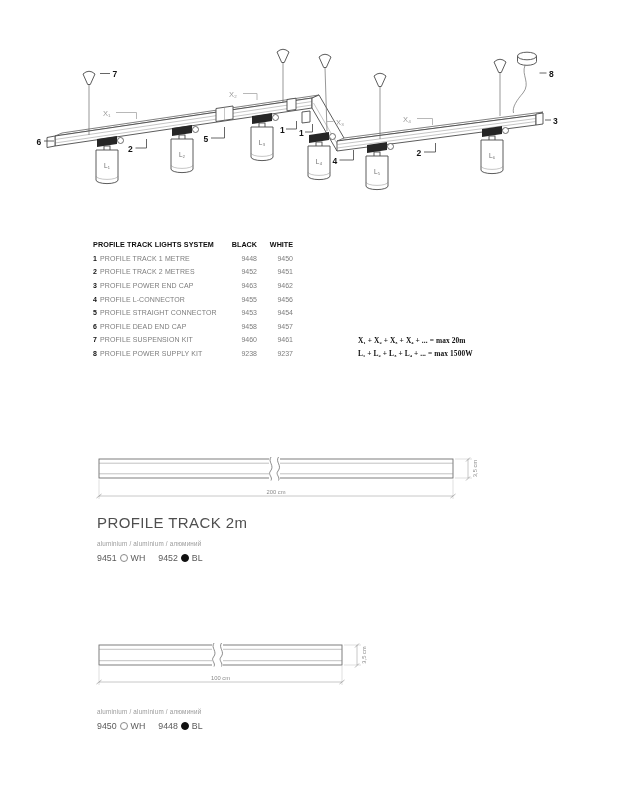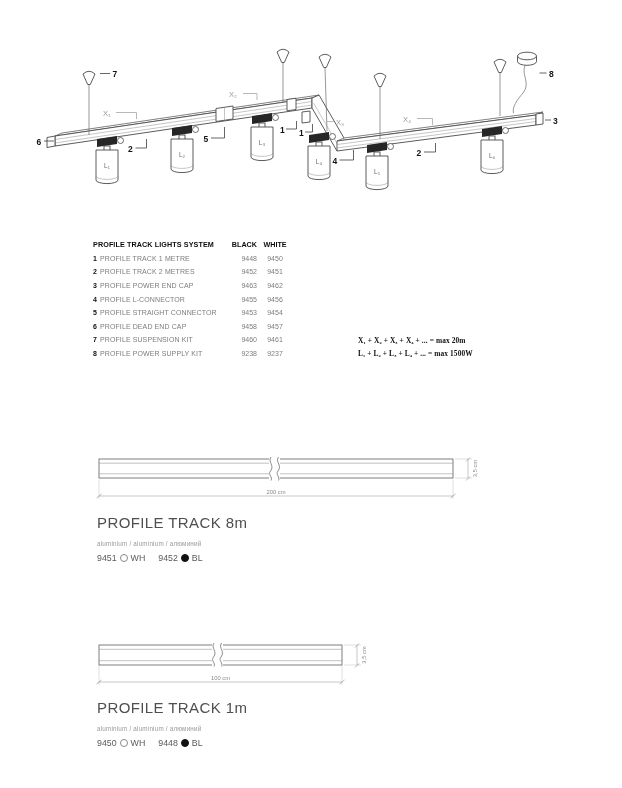--- a/index.html
+++ b/index.html
@@ -32,21 +32,21 @@
   .dim{stroke:#9a9a9a;stroke-width:.55;fill:none;}
   .tick{stroke:#9a9a9a;stroke-width:.7;fill:none;}
   .dimt{font-size:5.8px;fill:#8a8a8a;text-anchor:middle;}
 
   
   .spec-table{position:absolute;left:93px;top:238px;}
   .trow{display:flex;height:13.6px;align-items:center;}
   .c-name{width:130px;font-size:7px;color:#7d7d7d;letter-spacing:.1px;white-space:nowrap;}
   .c-name .num{color:#111;font-weight:bold;margin-right:3px;}
   .c-black{width:34px;text-align:right;font-size:7px;color:#7d7d7d;}
-  .c-white{width:36px;text-align:center;font-size:7px;color:#7d7d7d;}
+  .c-white{width:36px;text-align:right;font-size:7px;color:#7d7d7d;}
   .t-head .c-name,.t-head .c-black,.t-head .c-white{color:#0d0d0d;font-weight:bold;font-size:7.2px;}
 
   
   .formulas{position:absolute;left:358px;top:334px;font-size:7.4px;font-weight:bold;color:#111;
     line-height:13.4px;letter-spacing:.1px;white-space:nowrap;font-family:Liberation Serif, serif;}
 
   
   .product{position:absolute;left:97px;}
   .p-title{font-size:15px;color:#4f4f4f;letter-spacing:.4px;white-space:nowrap;}
   .p-mat{margin-top:9px;font-size:6.3px;color:#9a9a9a;letter-spacing:.2px;white-space:nowrap;}
@@ -285,21 +285,21 @@
   <path class="dim" d="M9,48 L363,48"></path>
   <path class="tick" d="M6.5,50 L11.5,46 M360.5,50 L365.5,46"></path>
   <text class="dimt" x="186" y="45.8">200 cm</text>
   <path class="ext" d="M365,11 L382,11 M365,30 L382,30"></path>
   <path class="dim" d="M378,11 L378,30"></path>
   <path class="tick" d="M376,13.5 L380,9.5 M376,32.5 L380,28.5"></path>
   <text class="dimt" x="387" y="20.5" transform="rotate(-90 387 20.5)">3,5 cm</text>
 </svg>
 
 <div class="product" style="top:514px">
-  <div class="p-title">PROFILE TRACK 8m</div>
+  <div class="p-title">PROFILE TRACK 2m</div>
   <div class="p-mat">aluminium / aluminium / алюминий</div>
   <div class="p-variants">
     <span>9451</span>
     <span class="swatch wh"></span>
     <span>WH</span>
     <span class="v-gap"></span>
     <span>9452</span>
     <span class="swatch bl"></span>
     <span>BL</span>
   </div>
@@ -315,21 +315,20 @@
   <path class="dim" d="M9,47 L252,47"></path>
   <path class="tick" d="M6.5,49 L11.5,45 M249.5,49 L254.5,45"></path>
   <text class="dimt" x="130.5" y="44.8">100 cm</text>
   <path class="ext" d="M254,10 L271,10 M254,30 L271,30"></path>
   <path class="dim" d="M267,10 L267,30"></path>
   <path class="tick" d="M265,12.5 L269,8.5 M265,32.5 L269,28.5"></path>
   <text class="dimt" x="276" y="20" transform="rotate(-90 276 20)">3,5 cm</text>
 </svg>
 
 <div class="product" style="top:699px">
-  <div class="p-title">PROFILE TRACK 1m</div>
   <div class="p-mat">aluminium / aluminium / алюминий</div>
   <div class="p-variants">
     <span>9450</span>
     <span class="swatch wh"></span>
     <span>WH</span>
     <span class="v-gap"></span>
     <span>9448</span>
     <span class="swatch bl"></span>
     <span>BL</span>
   </div>

